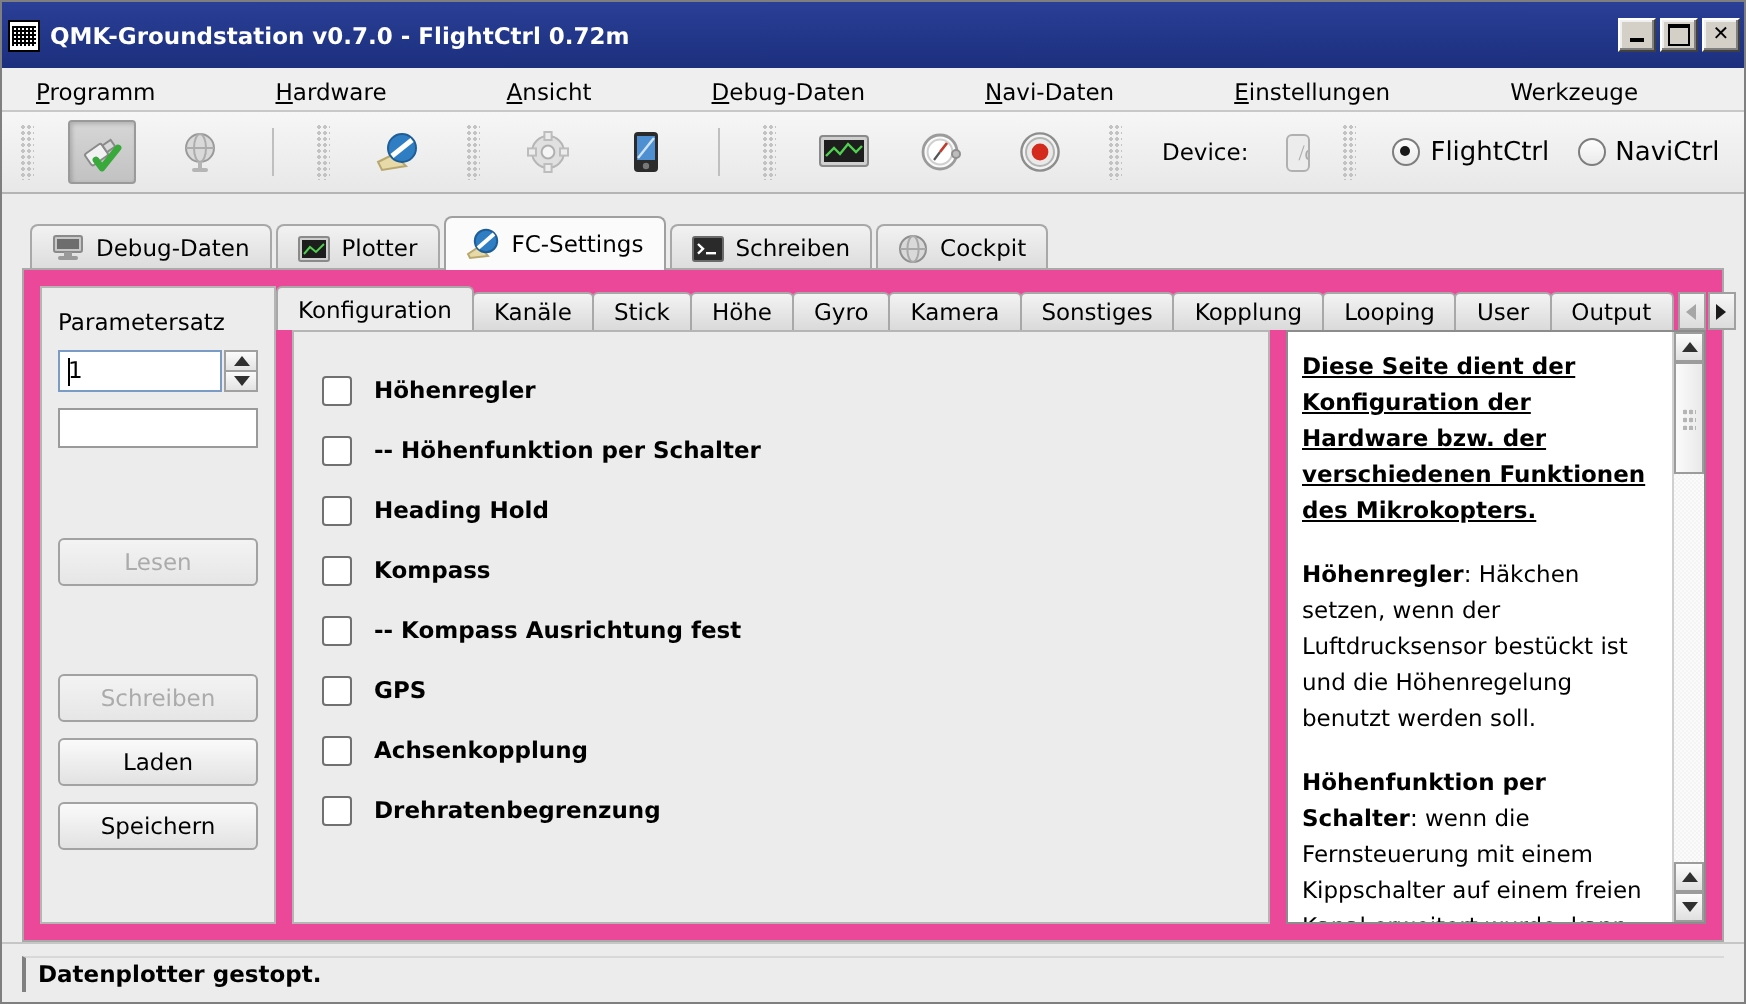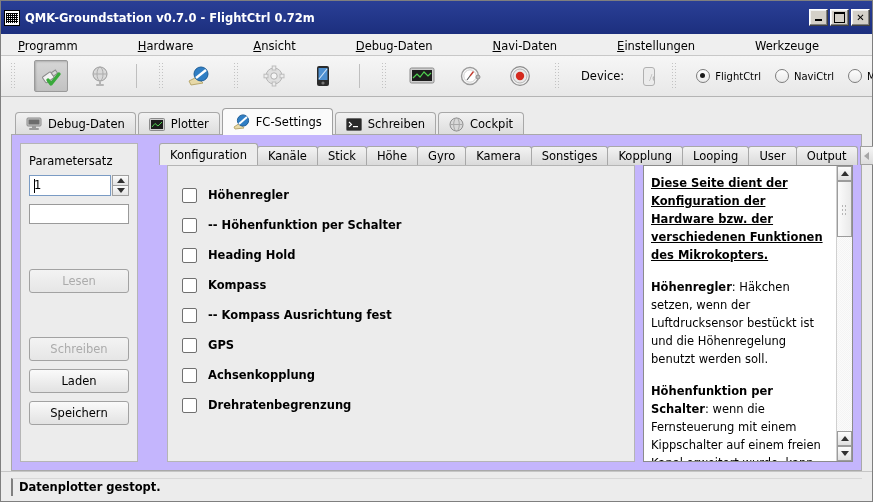--- a/index.html
+++ b/index.html
@@ -141,21 +141,21 @@
     width: 12px; height: 12px; border-radius: 50%;
     background: linear-gradient(to bottom,#fdfdfd,#eaeaea);
     border: 1px solid #7d7d7d;
     margin-right: 5px;
     position: relative; flex:none;
   }
   .radio.on::after {
     content:""; position:absolute; left:2.5px; top:2.5px;
     width:5px; height:5px; border-radius:50%; background:#1a1a1a;
   }
-  .radio-item span { font-size: 10px; }
+  .radio-item span { font-size: 13px; }
 
   
   .content {
     flex: 1;
     background: #ececec;
     padding: 10px 10px 0 10px;
     box-sizing: border-box;
     display: flex; flex-direction: column;
     min-height: 0;
   }
@@ -179,29 +179,28 @@
     height: 27px;
     background: #fbfbfb;
     border-color: #a0a0a0;
     font-weight: normal;
     position: relative; z-index: 3;
   }
   .mtab .ic { margin-right:6px; display:flex; flex:none; }
 
   .tabpanel {
     flex: 1;
-    background: #c4b5fd;
+    background: #ec4899;
     border: 1px solid #a9a9a9;
     border-top: 1px solid #a9a9a9;
     margin-top: -1px;
     display: flex;
     padding: 8px;
     box-sizing: border-box;
     min-height: 0;
-    gap: 21px;
   }
 
   
   .grp {
     width: 118px;
     border: 1px solid #b5b5b5;
     background: #ececec;
     padding: 10px 8px;
     box-sizing: border-box;
     flex: none;

